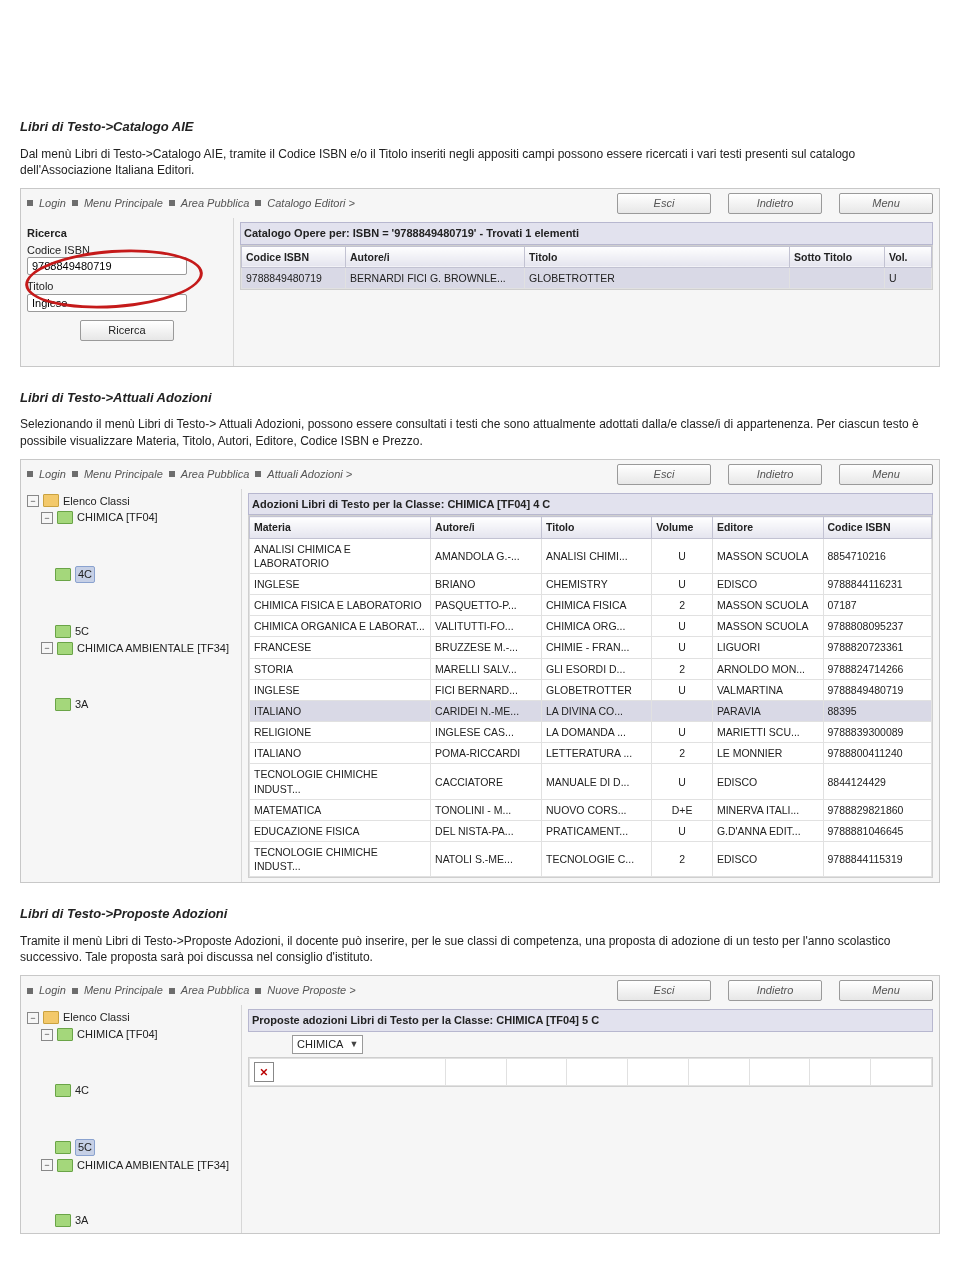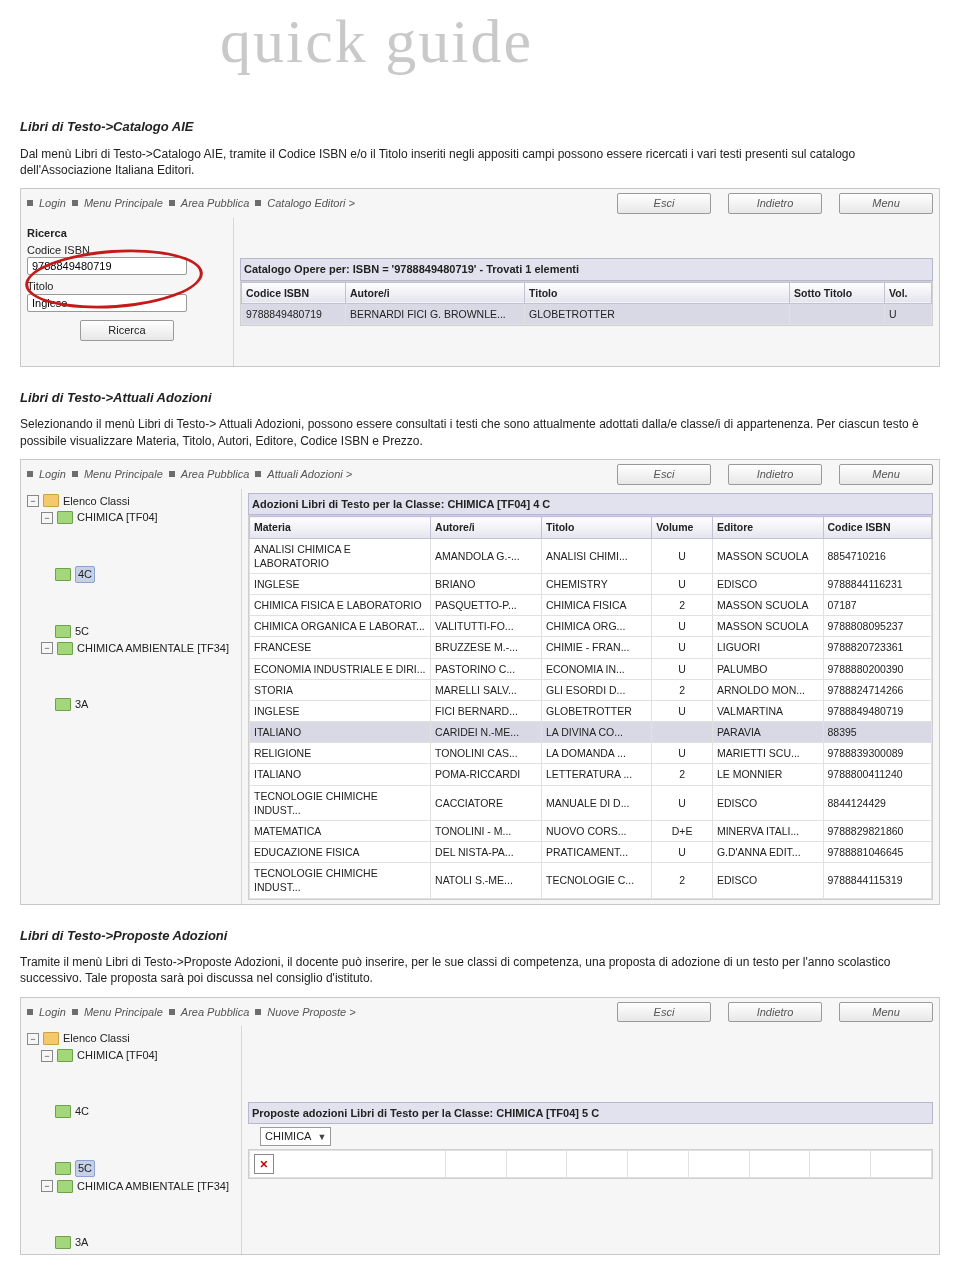--- a/index.html
+++ b/index.html
@@ -12,21 +12,21 @@
   .axios .sub{font-size:10px;color:#333;display:block;margin-top:-4px;text-align:right;}
   .doc{font-size:12px;line-height:1.35;}
   .doc h4{font-size:13px;font-weight:bold;margin:22px 0 10px 0;font-style:italic;}
   .doc p{margin:0 0 10px 0;}
   .shot{border:1px solid #c8c8c8;background:#f6f6f6;margin:10px 0 10px 0;font-size:11px;}
   .crumbs{display:flex;align-items:center;gap:6px;padding:4px 6px;color:#555;font-style:italic;}
   .crumbs .sq{display:inline-block;width:6px;height:6px;background:#6d6d6d;}
   .crumbs .sp{flex:1;}
   .btn3{display:flex;gap:17px;}
   .btn{background:linear-gradient(#fff,#e7e7e7);border:1px solid #9a9a9a;border-radius:2px;padding:2px 0;width:92px;text-align:center;font-size:11px;}
-  .twocol{display:flex;align-items:center;}
+  .twocol{display:flex;}
   .leftcol{width:200px;padding:4px 6px;border-right:1px solid #d7d7d7;min-height:140px;position:relative;}
   .rightcol{flex:1;padding:4px 6px;}
   .lbl{font-weight:bold;margin:4px 0 2px 0;}
   .inp{border:1px solid #9a9a9a;background:#fff;border-radius:2px;padding:2px 4px;width:150px;font-size:11px;}
   .circle{position:absolute;left:4px;top:32px;width:172px;height:52px;border:3px solid #c51a1a;border-radius:50%;transform:rotate(-4deg);pointer-events:none;}
   .ghead{background:#e2e2ee;border:1px solid #b7b7cf;padding:3px;font-weight:bold;}
   .grid{border:1px solid #cfcfcf;background:#fff;}
   .grid table{width:100%;border-collapse:collapse;font-size:10.5px;}
   .grid th{background:linear-gradient(#fff,#e4e4ee);border:1px solid #c2c2d2;padding:3px 4px;text-align:left;font-weight:bold;}
   .grid td{border:1px solid #e1e1e1;padding:3px 4px;}
@@ -45,21 +45,20 @@
   .prop th:nth-child(1){width:70px;}.prop th:nth-child(2){width:44px;}.prop th:nth-child(3){width:44px;}.prop th:nth-child(4){width:44px;}.prop th:nth-child(5){width:120px;}.prop th:nth-child(6){width:140px;}.prop th:nth-child(7){}.prop th:nth-child(8){width:44px;}.prop th:nth-child(9){width:50px;}
   .xbtn{display:inline-flex;width:18px;height:18px;border:1px solid #888;align-items:center;justify-content:center;color:#b00;font-weight:bold;background:#fff;}
   .sel-dd{border:1px solid #9a9a9a;background:#fff;padding:1px 4px;display:inline-flex;align-items:center;gap:6px;}
   .sel-dd .arw{font-size:9px;color:#444;}
 </style>
 </head>
 <body>
 
 <div class="page">
   <div class="logo-row">
-    <div class="quick">quick guide</div>
   </div>
 
   <div class="doc">
 
     <h4>Libri di Testo-&gt;Catalogo AIE</h4>
     <p>Dal menù Libri di Testo-&gt;Catalogo AIE, tramite il Codice ISBN e/o il Titolo inseriti negli appositi campi possono essere ricercati i vari testi presenti sul catalogo dell'Associazione Italiana Editori.</p>
 
     <div class="shot">
       <div class="crumbs">
         <span class="sq"></span>
@@ -214,28 +213,20 @@
                   </tr>
                   <tr>
                     <td>FRANCESE</td>
                     <td>BRUZZESE M.-...</td>
                     <td>CHIMIE - FRAN...</td>
                     <td>U</td>
                     <td>LIGUORI</td>
                     <td>9788820723361</td>
                   </tr>
                   <tr>
-                    <td>ECONOMIA INDUSTRIALE E DIRI...</td>
-                    <td>PASTORINO C...</td>
-                    <td>ECONOMIA IN...</td>
-                    <td>U</td>
-                    <td>PALUMBO</td>
-                    <td>9788880200390</td>
-                  </tr>
-                  <tr>
                     <td>STORIA</td>
                     <td>MARELLI SALV...</td>
                     <td>GLI ESORDI D...</td>
                     <td>2</td>
                     <td>ARNOLDO MON...</td>
                     <td>9788824714266</td>
                   </tr>
                   <tr>
                     <td>INGLESE</td>
                     <td>FICI BERNARD...</td>
@@ -247,21 +238,21 @@
                   <tr class="sel">
                     <td>ITALIANO</td>
                     <td>CARIDEI N.-ME...</td>
                     <td>LA DIVINA CO...</td>
                     <td></td>
                     <td>PARAVIA</td>
                     <td>88395</td>
                   </tr>
                   <tr>
                     <td>RELIGIONE</td>
-                    <td>TONOLINI CAS...</td>
+                    <td>INGLESE CAS...</td>
                     <td>LA DOMANDA ...</td>
                     <td>U</td>
                     <td>MARIETTI SCU...</td>
                     <td>9788839300089</td>
                   </tr>
                   <tr>
                     <td>ITALIANO</td>
                     <td>POMA-RICCARDI</td>
                     <td>LETTERATURA ...</td>
                     <td>2</td>
@@ -352,21 +343,21 @@
               <span class="cls"></span>
               <span>CHIMICA AMBIENTALE [TF34]</span>
             </div>
           <div class="nd lvl2">
               <span class="cls"></span>
               <span>3A</span>
             </div>
         </div>
         <div class="rightcol">
           <div class="ghead">Proposte adozioni Libri di Testo per la Classe: CHIMICA [TF04] 5 C</div>
-          <div style="padding:3px 12px;">
+          <div style="padding:3px 12px;margin-left:32px;">
             <span class="sel-dd">
                 <span>CHIMICA</span>
                 <span class="arw">▼</span>
               </span>
           </div>
           <div class="grid prop">
             <table>
               <tbody>
               <tr>
                 <td><span class="xbtn">✕</span></td>

